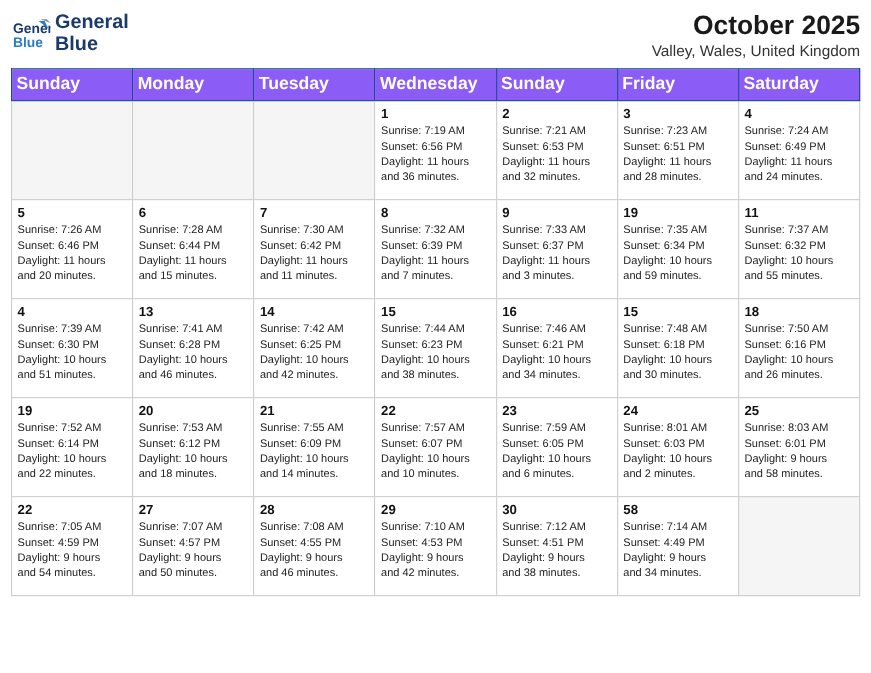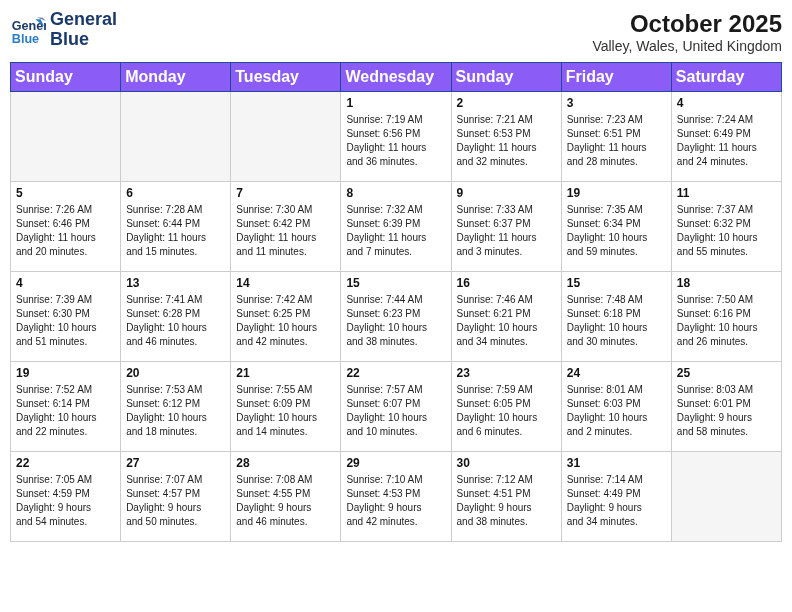--- a/index.html
+++ b/index.html
@@ -242,19 +242,19 @@
         </td>
         <td>
           <div class="day-num">29</div>
           <div class="day-info">Sunrise: 7:10 AM<br>Sunset: 4:53 PM<br>Daylight: 9 hours<br>and 42 minutes.</div>
         </td>
         <td>
           <div class="day-num">30</div>
           <div class="day-info">Sunrise: 7:12 AM<br>Sunset: 4:51 PM<br>Daylight: 9 hours<br>and 38 minutes.</div>
         </td>
         <td>
-          <div class="day-num">31</div>
+          <div class="day-num">58</div>
           <div class="day-info">Sunrise: 7:14 AM<br>Sunset: 4:49 PM<br>Daylight: 9 hours<br>and 34 minutes.</div>
         </td>
         <td class="empty"></td>
       </tr>
     </tbody>
 </table>
 
 </body></html>

